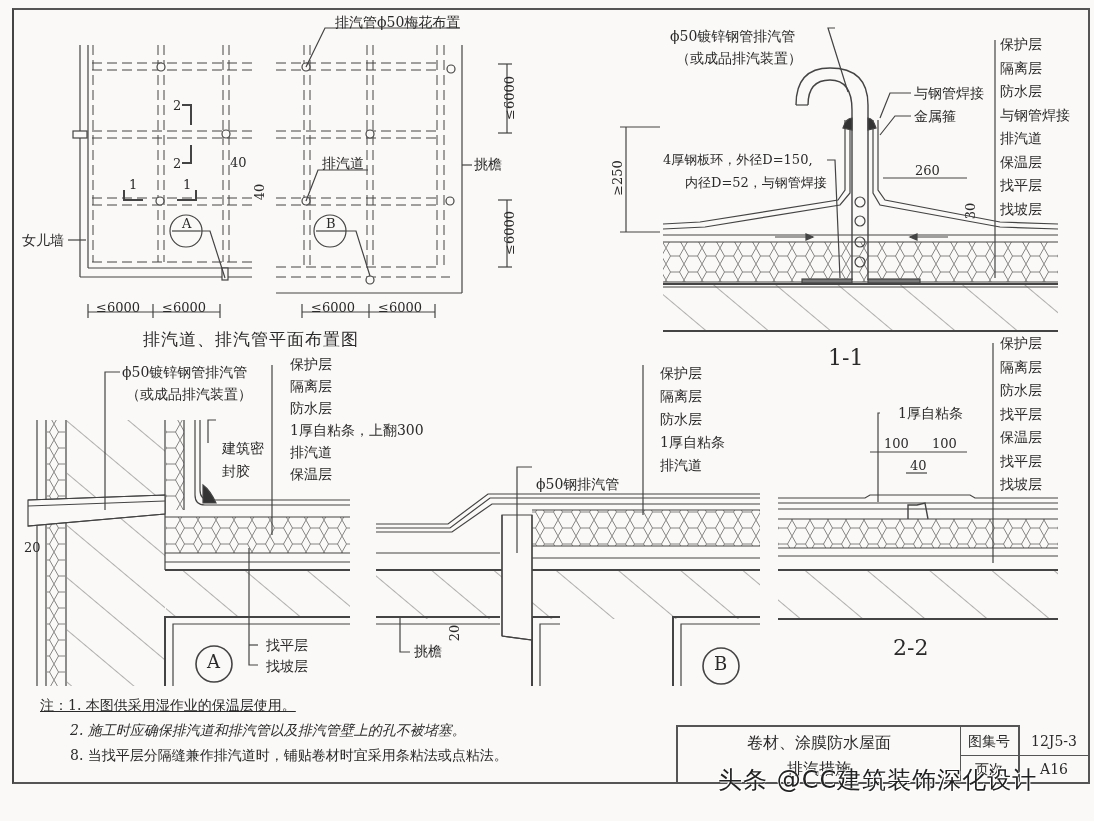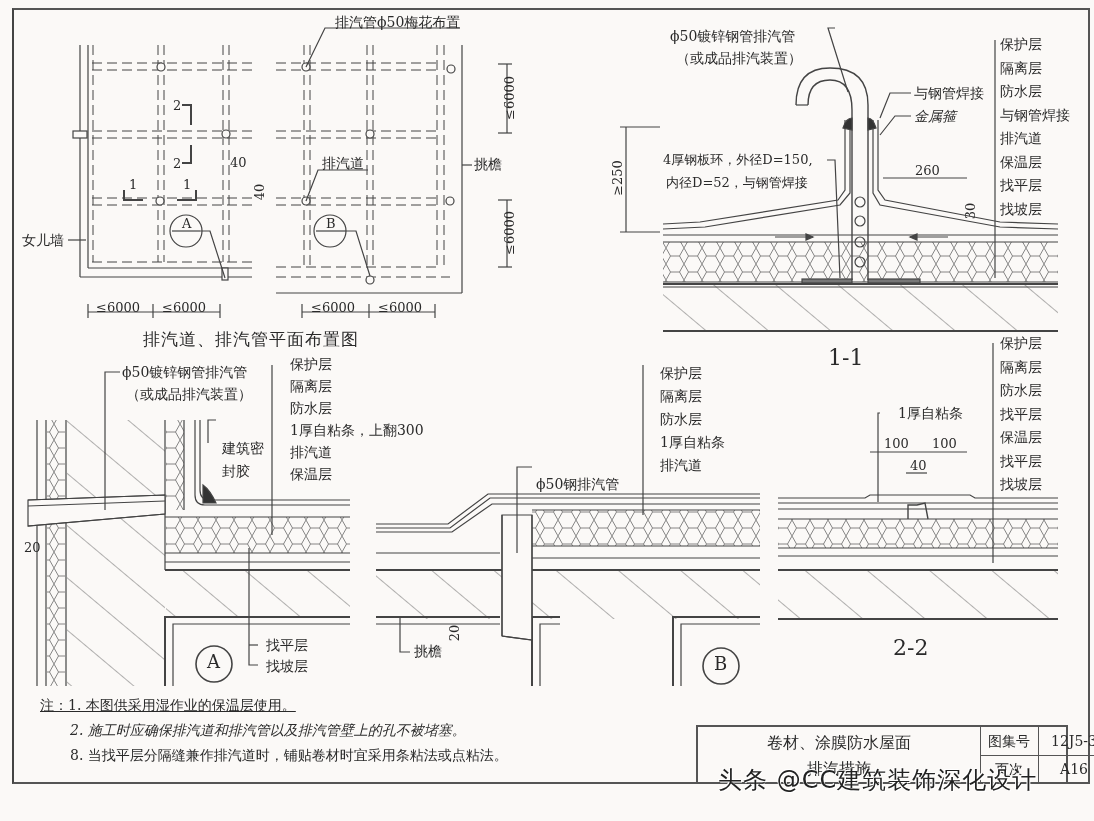--- a/index.html
+++ b/index.html
@@ -4,21 +4,21 @@
 <style>
   html,body{margin:0;padding:0;background:#fbf9f7;}
   body{width:1094px;height:821px;position:relative;overflow:hidden;font-family:"DejaVu Serif",serif;color:#2a2a2a;}
   .frame{position:absolute;left:12px;top:8px;width:1078px;height:776px;border:2px solid #555;border-left:2px solid #444;box-sizing:border-box;}
   svg{position:absolute;left:0;top:0;}
   .lbl{position:absolute;font-size:14px;line-height:16px;white-space:nowrap;color:#2a2a2a;}
   .lbl.sm{font-size:13px;}
   .lbl.big{font-size:18px;}
   .lbl.title{font-size:17px;letter-spacing:1px;}
   .note{position:absolute;left:40px;font-size:14px;white-space:nowrap;}
-  .tb{position:absolute;left:676px;top:725px;width:372px;height:59px;border:2px solid #555;box-sizing:border-box;background:#fbf9f7;margin-left:20px;}
+  .tb{position:absolute;left:676px;top:725px;width:344px;height:59px;border:2px solid #555;box-sizing:border-box;background:#fbf9f7;}
   .tb .cell{position:absolute;font-size:14px;text-align:center;}
   .wm{position:absolute;left:718px;top:764px;font-family:"DejaVu Sans",sans-serif;font-size:24px;color:#222;letter-spacing:1px;text-shadow:1px 1px 0 #fff,-1px -1px 0 #fff;}
 </style>
 </head>
 <body>
 
 <div class="frame"></div>
 
 <svg width="1094" height="821" viewBox="0 0 1094 821">
   <defs>
@@ -248,23 +248,23 @@
 <div class="lbl sm" style="left:173px;top:156px;">2</div>
 <div class="lbl sm" style="left:129px;top:177px;">1</div>
 <div class="lbl sm" style="left:183px;top:177px;">1</div>
 <div class="lbl sm" style="left:182px;top:216px;">A</div>
 <div class="lbl sm" style="left:326px;top:216px;">B</div>
 <div class="lbl title" style="left:143px;top:331px;">排汽道、排汽管平面布置图</div>
 
 <div class="lbl" style="left:670px;top:28px;">ϕ50镀锌钢管排汽管</div>
 <div class="lbl" style="left:676px;top:50px;">（或成品排汽装置）</div>
 <div class="lbl" style="left:914px;top:85px;">与钢管焊接</div>
-<div class="lbl" style="left:914px;top:108px;font-style:italic;">金属箍</div>
+<div class="lbl" style="left:914px;top:108px;">金属箍</div>
 <div class="lbl sm" style="left:663px;top:152px;">4厚钢板环，外径D=150,</div>
-<div class="lbl sm" style="left:666px;top:175px;text-align:right;">内径D=52，与钢管焊接</div>
+<div class="lbl sm" style="left:685px;top:175px;text-align:right;">内径D=52，与钢管焊接</div>
 <div class="lbl sm" style="left:600px;top:170px;transform:rotate(-90deg);">≥250</div>
 <div class="lbl sm" style="left:915px;top:163px;">260</div>
 <div class="lbl sm" style="left:963px;top:203px;transform:rotate(-90deg);">30</div>
 <div style="position:absolute;left:1000px;top:36px;">
   <div class="lbl" style="position:relative;height:23.5px;">保护层</div>
   <div class="lbl" style="position:relative;height:23.5px;">隔离层</div>
   <div class="lbl" style="position:relative;height:23.5px;">防水层</div>
   <div class="lbl" style="position:relative;height:23.5px;">与钢管焊接</div>
   <div class="lbl" style="position:relative;height:23.5px;">排汽道</div>
   <div class="lbl" style="position:relative;height:23.5px;">保温层</div>

